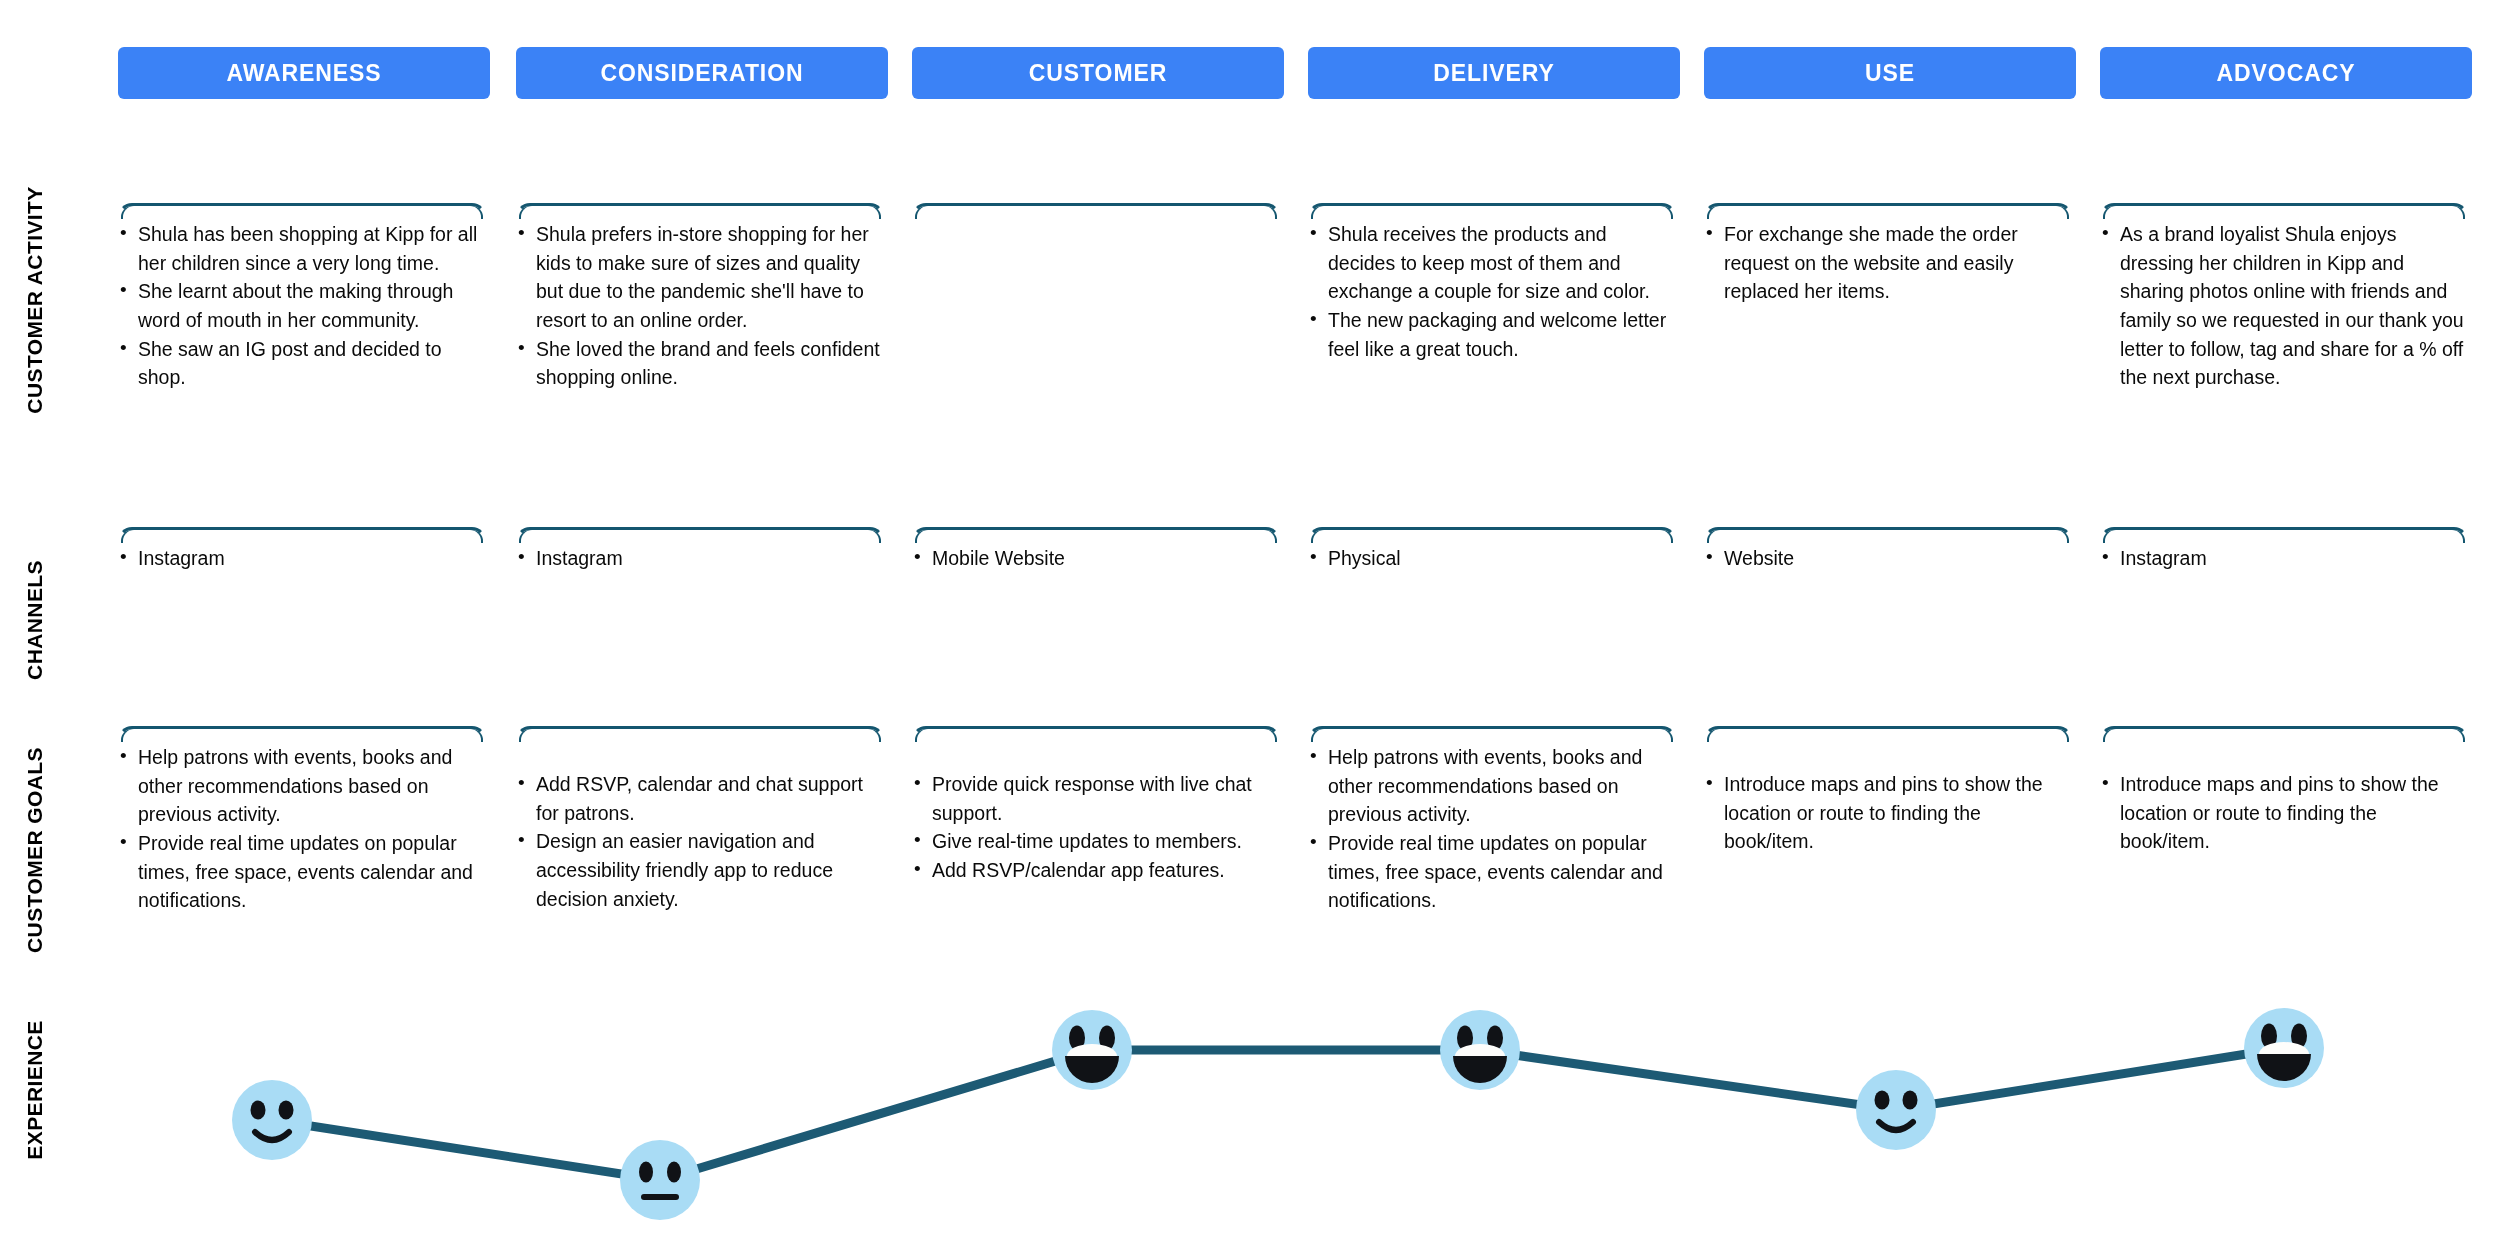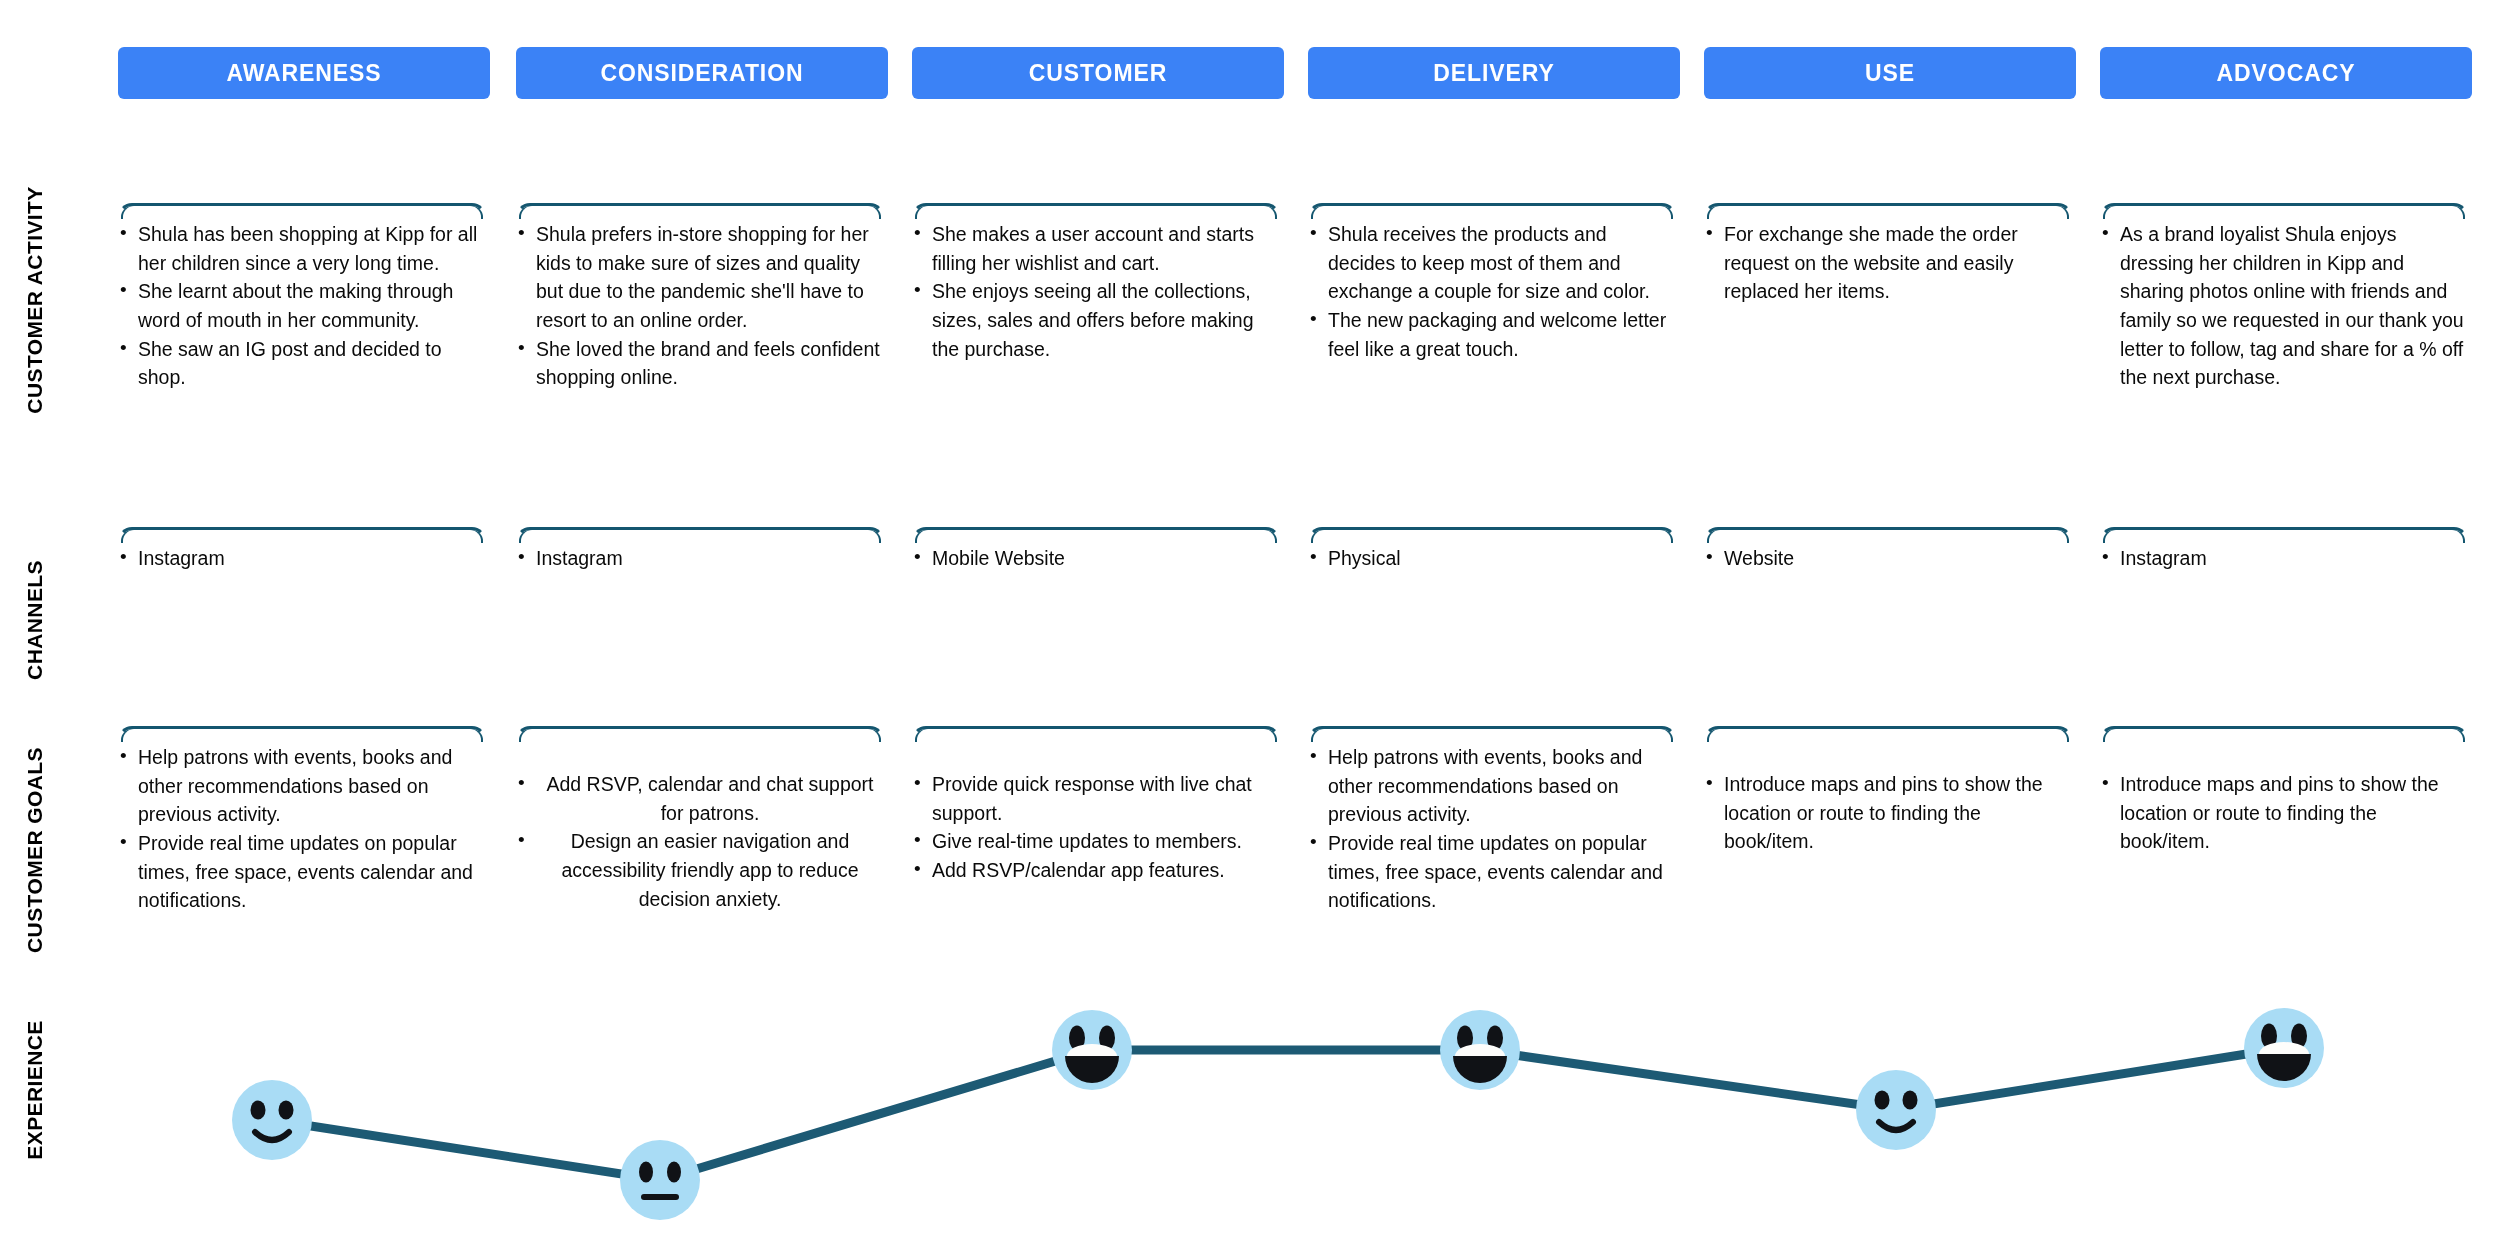--- a/index.html
+++ b/index.html
@@ -184,24 +184,20 @@
 <div class="cell" style="left:516px; top:203px; width:368px;">
   <div class="cell-rule"></div>
   <ul class="bullets bullets-pad-act">
     <li>Shula prefers in-store shopping for her kids to make sure of sizes and quality but due to the pandemic she'll have to resort to an online order.</li>
     <li>She loved the brand and feels confident shopping online.</li>
   </ul>
 </div>
 
 <div class="cell" style="left:912px; top:203px; width:368px;">
   <div class="cell-rule"></div>
-  <ul class="bullets bullets-pad-act">
-    <li>She makes a user account and starts filling her wishlist and cart.</li>
-    <li>She enjoys seeing all the collections, sizes, sales and offers before making the purchase.</li>
-  </ul>
 </div>
 
 <div class="cell" style="left:1308px; top:203px; width:368px;">
   <div class="cell-rule"></div>
   <ul class="bullets bullets-pad-act">
     <li>Shula receives the products and decides to keep most of them and exchange a couple for size and color.</li>
     <li>The new packaging and welcome letter feel like a great touch.</li>
   </ul>
 </div>
 
@@ -258,21 +254,21 @@
 
 <div class="cell" style="left:118px; top:726px; width:368px;">
   <div class="cell-rule"></div>
   <ul class="bullets bullets-pad-gl">
     <li>Help patrons with events, books and other recommendations based on previous activity.</li>
     <li>Provide real time updates on popular times, free space, events calendar and notifications.</li>
   </ul>
 </div>
 <div class="cell" style="left:516px; top:726px; width:368px;">
   <div class="cell-rule"></div>
-  <ul class="bullets bullets-pad-gl" style="padding-top:27px;text-align:center;">
+  <ul class="bullets bullets-pad-gl" style="padding-top:27px;">
     <li>Add RSVP, calendar and chat support for patrons.</li>
     <li>Design an easier navigation and accessibility friendly app to reduce decision anxiety.</li>
   </ul>
 </div>
 <div class="cell" style="left:912px; top:726px; width:368px;">
   <div class="cell-rule"></div>
   <ul class="bullets bullets-pad-gl" style="padding-top:27px;">
     <li>Provide quick response with live chat support.</li>
     <li>Give real-time updates to members.</li>
     <li>Add RSVP/calendar app features.</li>

